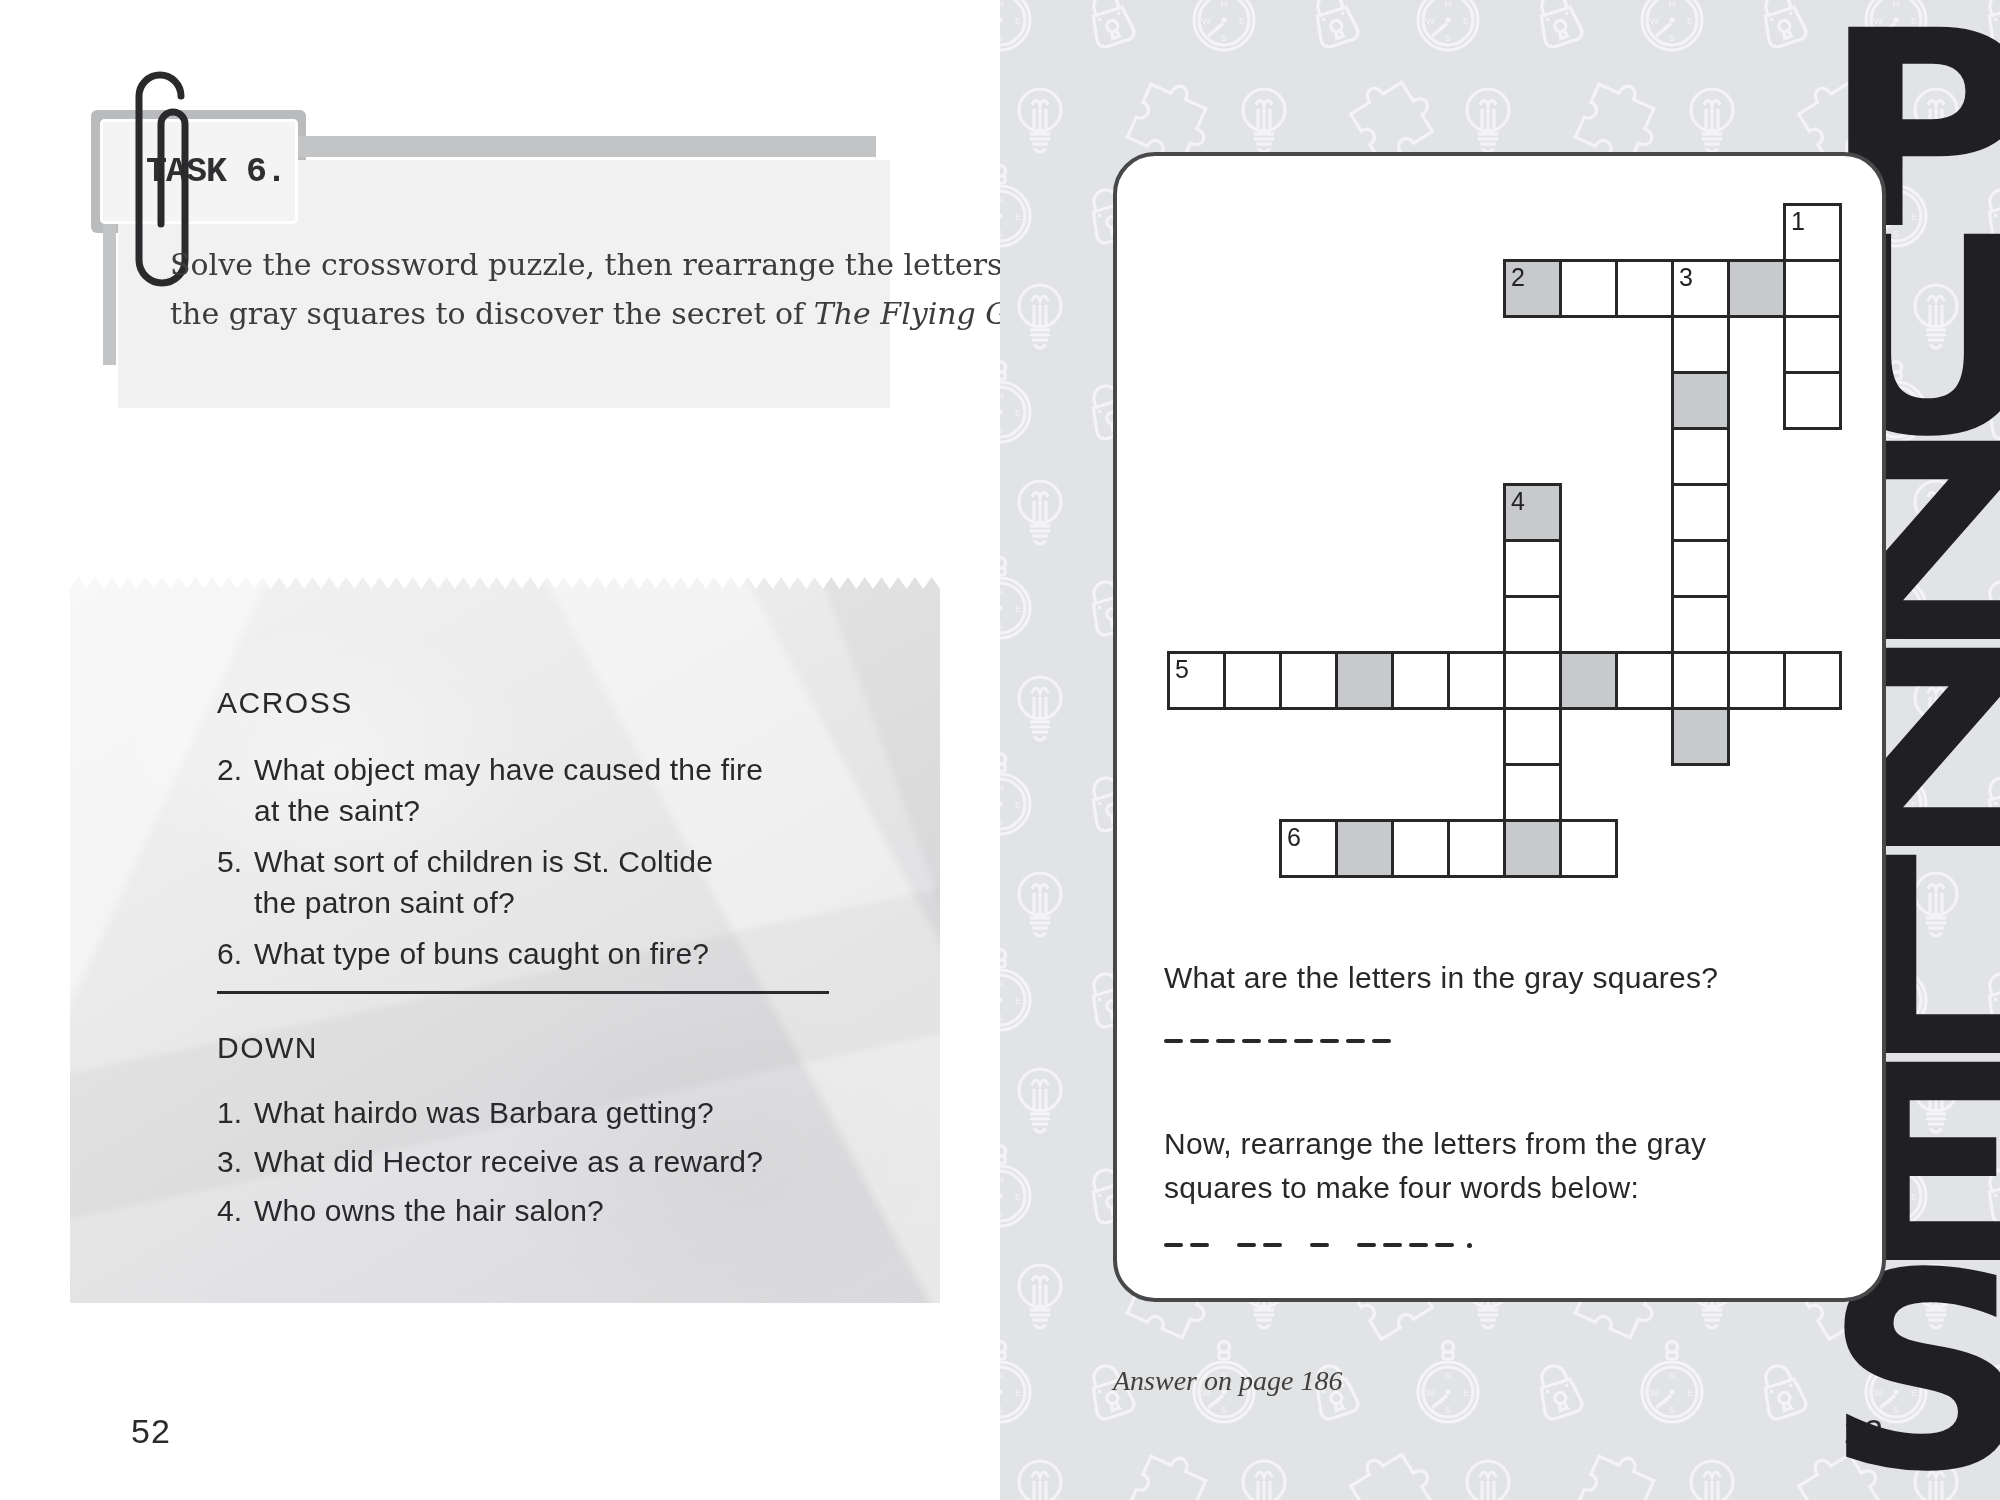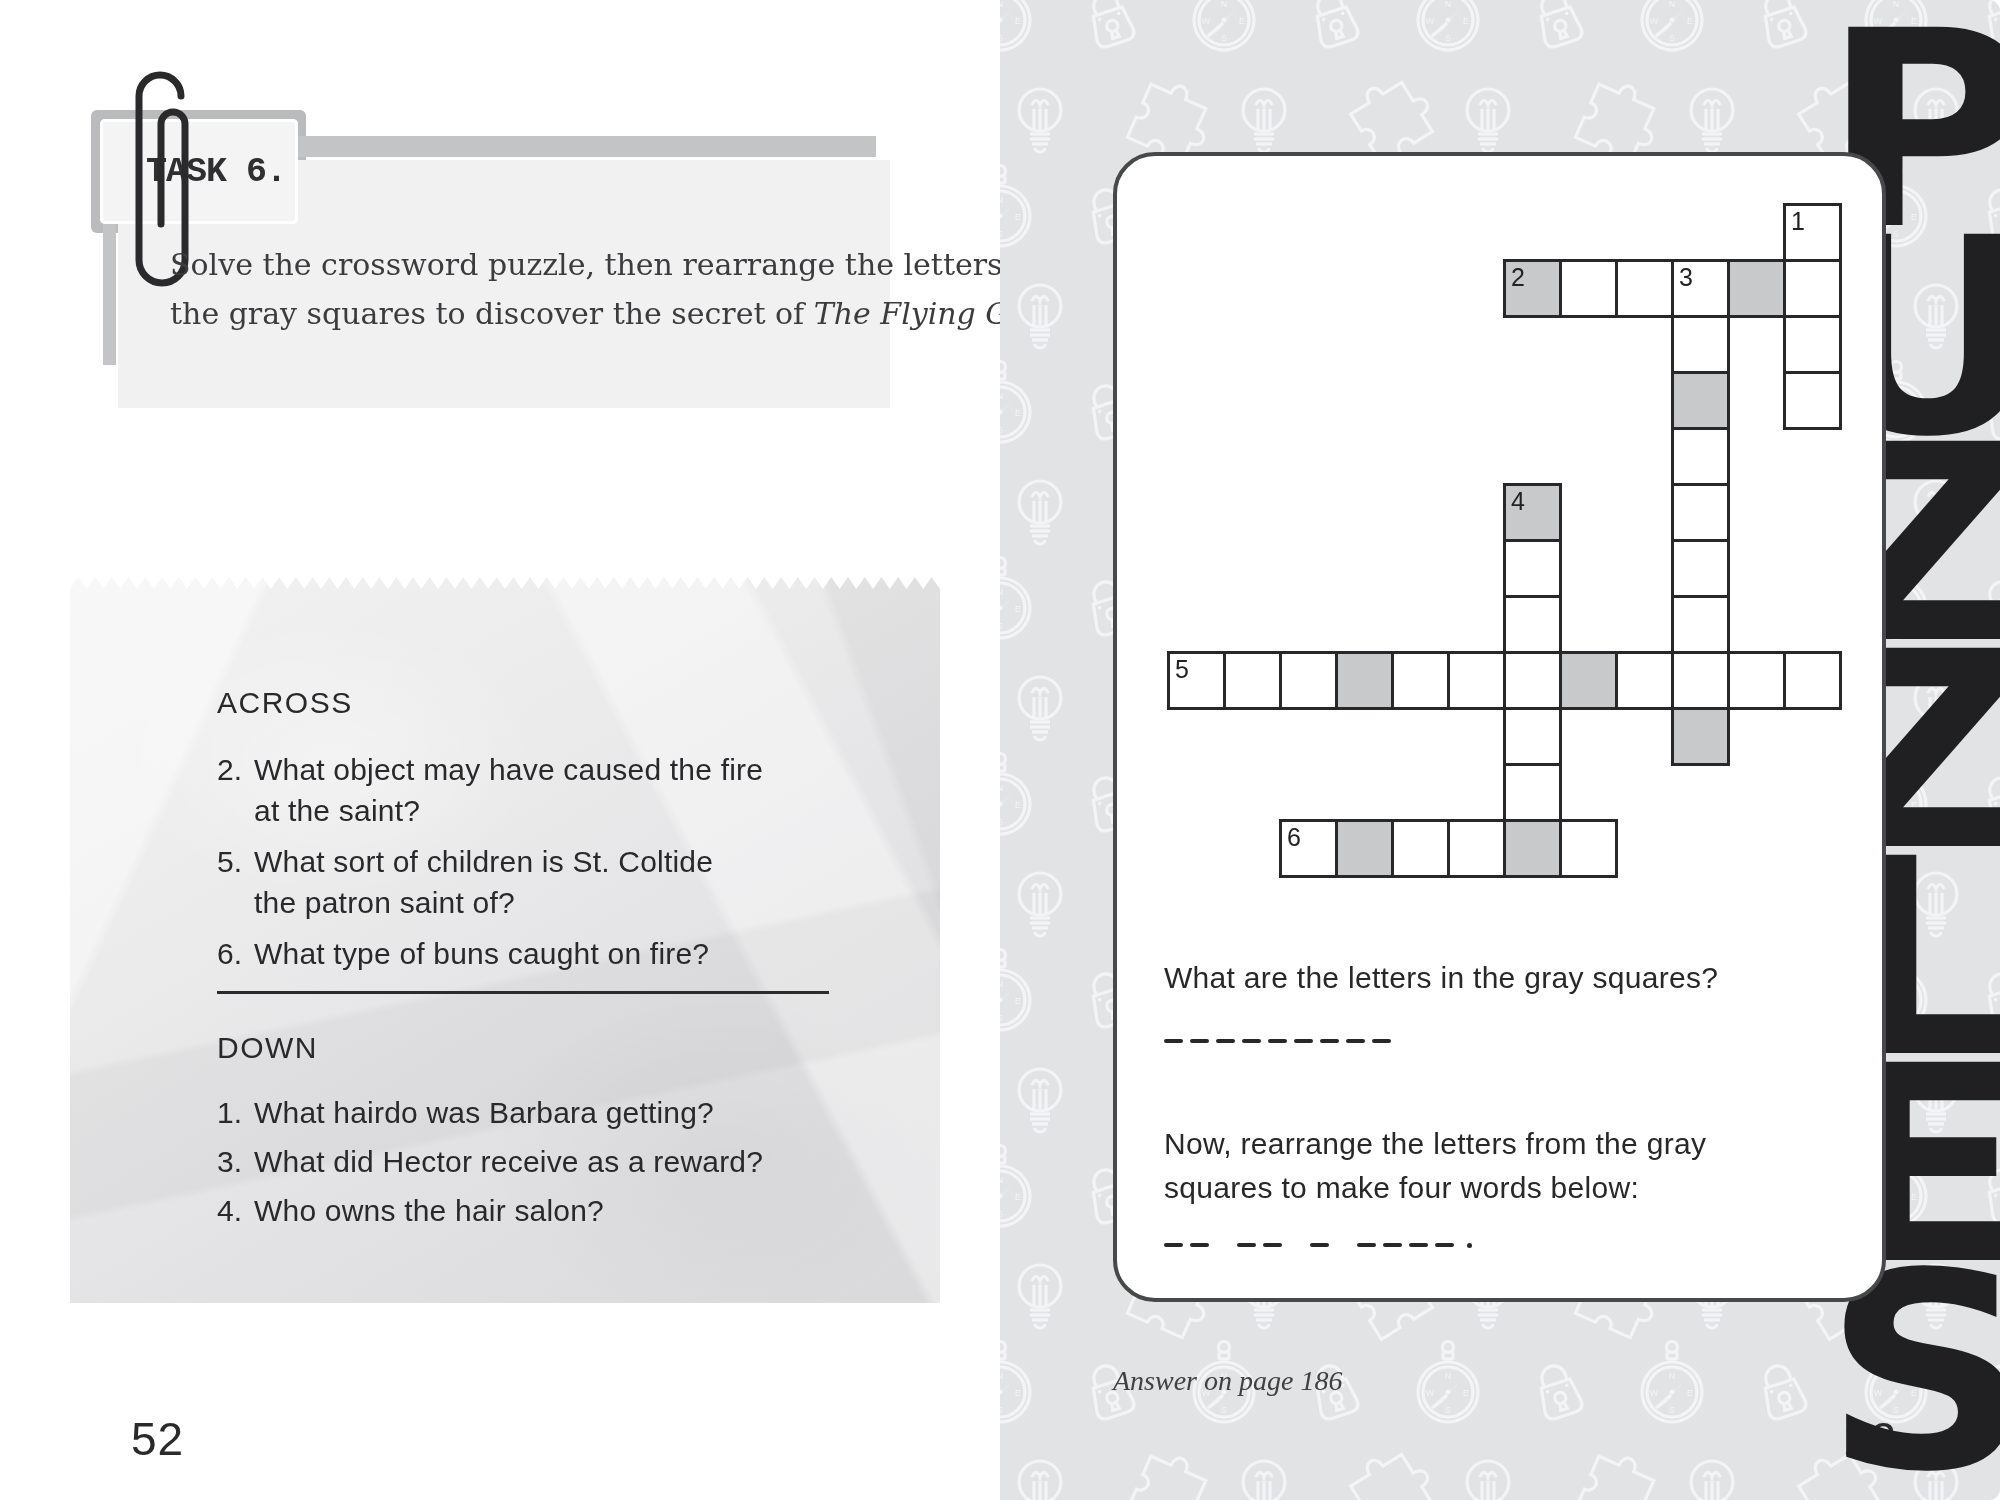--- a/index.html
+++ b/index.html
@@ -1,18 +1,18 @@
 <!DOCTYPE html>
 <html><head>
 <meta charset="utf-8">
 <style>
   html,body{margin:0;padding:0;}
   body{width:2000px;height:1500px;position:relative;overflow:hidden;background:#ffffff;
        font-family:"Liberation Sans", sans-serif;}
-  #stage{position:absolute;inset:0;width:2000px;height:1500px;overflow:hidden;border-radius:11px;}
+  #stage{position:absolute;inset:0;width:2000px;height:1500px;overflow:hidden;}
 
   
   .left-page{position:absolute;left:0;top:0;width:1000px;height:1500px;background:#ffffff;}
   .hdr-plate{position:absolute;left:91px;top:110px;width:215px;height:123px;background:#b9bbbd;border-radius:6px;}
   .hdr-bar{position:absolute;left:250px;top:136px;width:626px;height:21px;background:#c2c4c6;}
   .hdr-vstrip{position:absolute;left:103px;top:224px;width:13px;height:141px;background:#c2c4c6;}
   .intro-box{position:absolute;left:118px;top:160px;width:772px;height:248px;background:#f1f1f2;}
   .task-box{position:absolute;left:100px;top:119px;width:198px;height:105px;background:#f4f4f5;
             border-radius:5px;box-shadow:inset 0 0 0 3px rgba(255,255,255,.9);display:flex;align-items:center;}
   .task-label{font-family:"Liberation Mono", monospace;font-weight:700;font-size:35px;letter-spacing:-1px;
@@ -37,21 +37,21 @@
   .clue-title{font-size:30px;letter-spacing:1.5px;line-height:34px;font-weight:400;}
   .clue-title.across{margin-bottom:29px;}
   .clue-title.down{margin-bottom:27px;}
   .clue{display:flex;margin-bottom:10px;}
   .clue.last-across{margin-bottom:17px;}
   .clue.down-item{margin-bottom:8px;}
   .clue-num{width:37px;flex:0 0 37px;font-size:30px;line-height:41px;}
   .clue-lines{flex:1;}
   .cl{display:block;white-space:nowrap;font-size:30px;line-height:41px;letter-spacing:.2px;}
   .clues-divider{width:612px;height:3px;background:#2b2b2d;margin:0 0 37px 0;}
-  .page-num{position:absolute;font-size:46px;color:#2a2a2c;letter-spacing:1px;}
+  .page-num{position:absolute;font-size:34px;color:#2a2a2c;letter-spacing:1px;}
   .pn-left{left:131px;top:1412px;}
   .pn-right{left:1844px;top:1412px;}
 
   
   .right-page{position:absolute;left:1000px;top:0;width:1000px;height:1500px;background:#e2e3e5;overflow:hidden;}
   .pattern-svg{position:absolute;left:0;top:0;z-index:0;}
   .edge-letters{position:absolute;left:795px;top:28px;width:250px;z-index:1;color:#202022;
                 font-family:"DejaVu Sans", sans-serif;font-weight:700;text-align:center;
                 transform:scaleX(1.06);transform-origin:left top;}
   .edge-letters .big-letter{display:block;font-size:272px;line-height:207px;}

